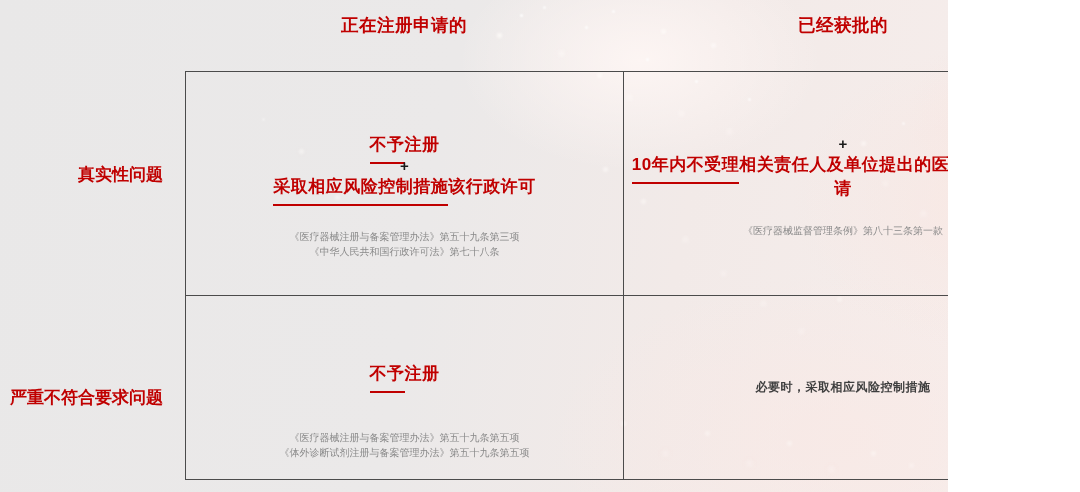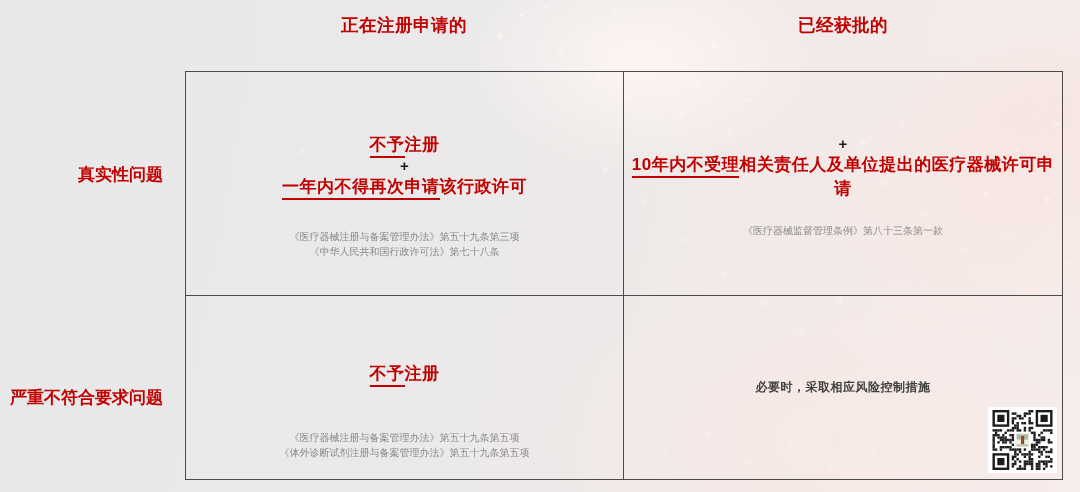--- a/index.html
+++ b/index.html
@@ -1,18 +1,18 @@
 <!DOCTYPE html>
 <html><head>
 <meta charset="utf-8">
 <style>
   *{margin:0;padding:0;box-sizing:border-box}
   html,body{background:#fff}
   .stage{
-    position:relative;width:1080px;height:492px;overflow:hidden;
+    position:relative;width:948px;height:492px;overflow:hidden;
     font-family:"Liberation Sans","DejaVu Sans",sans-serif;
     background:
       radial-gradient(ellipse 260px 160px at 640px 60px, rgba(255,247,245,.85), rgba(255,247,245,0) 70%),
       radial-gradient(ellipse 300px 220px at 1000px 200px, rgba(250,228,222,.55), rgba(250,228,222,0) 70%),
       radial-gradient(ellipse 420px 240px at 840px 440px, rgba(250,232,228,.6), rgba(250,232,228,0) 70%),
       radial-gradient(ellipse 220px 150px at 1060px 120px, rgba(248,224,219,.5), rgba(248,224,219,0) 70%),
       linear-gradient(100deg,#e9e8e8 0%,#ebe9e9 45%,#f2eae8 70%,#f6edeb 100%);
   }
   .dots{
     position:absolute;left:0;top:0;width:3px;height:3px;border-radius:50%;background:transparent;pointer-events:none;
@@ -53,21 +53,21 @@
     border:1.5px solid #4b4b4b;display:grid;
     grid-template-columns:438px 1fr;grid-template-rows:224px 1fr;
   }
   .cell{position:relative}
   .cell.br{border-right:1.5px solid #4b4b4b}
   .cell.bb{border-bottom:1.5px solid #4b4b4b}
   .sanctions{position:absolute;left:0;top:62px;width:100%;text-align:center;color:#c00000;font-weight:700;font-size:17px}
   .s-line{line-height:22px;letter-spacing:.5px}
   .s-line.s2{line-height:24px}
   .plus{color:#1a1a1a;font-size:15px;line-height:19px;font-weight:700}
-  .u{border-bottom:2px solid #c00000;padding-bottom:2px}
+  .u{border-bottom:2px solid #c00000;padding-bottom:8px}
   .citations{position:absolute;left:0;width:100%;text-align:center;color:#8a8a8a;font-size:10px;line-height:15px}
   #cit-auth-pending{top:157px}
   #cit-auth-approved{top:151px}
   #sanc-noncomp-pending{top:67px}
   #cit-noncomp-pending{top:134px}
   .cell-center{display:flex;align-items:center;justify-content:center;width:100%;height:100%}
   .measure-text{font-size:12px;font-weight:700;color:#3f3f3f;letter-spacing:.5px}
   .qr{position:absolute;left:988px;top:407px;width:69px;height:66px;background:#ffffff;padding:3px}
   .qr svg{width:100%;height:100%;display:block}
 </style>
@@ -82,21 +82,21 @@
 
   <div class="row-label" id="rl-auth">真实性问题</div>
   <div class="row-label" id="rl-noncomp">严重不符合要求问题</div>
 
   <div class="matrix">
 
     <div class="cell br bb">
       <div class="sanctions">
         <div class="s-line"><span class="u">不予</span><span>注册</span></div>
         <div class="plus">+</div>
-        <div class="s-line s2"><span class="u">一年内不得再次申请</span><span>该行政许可</span></div>
+        <div class="s-line s2"><span class="u">采取相应风险控制措施</span><span>该行政许可</span></div>
       </div>
       <div class="citations" id="cit-auth-pending">
         <div>《医疗器械注册与备案管理办法》第五十九条第三项</div>
         <div>《中华人民共和国行政许可法》第七十八条</div>
       </div>
     </div>
 
     <div class="cell bb">
       <div class="sanctions">
         <div class="plus">+</div>

